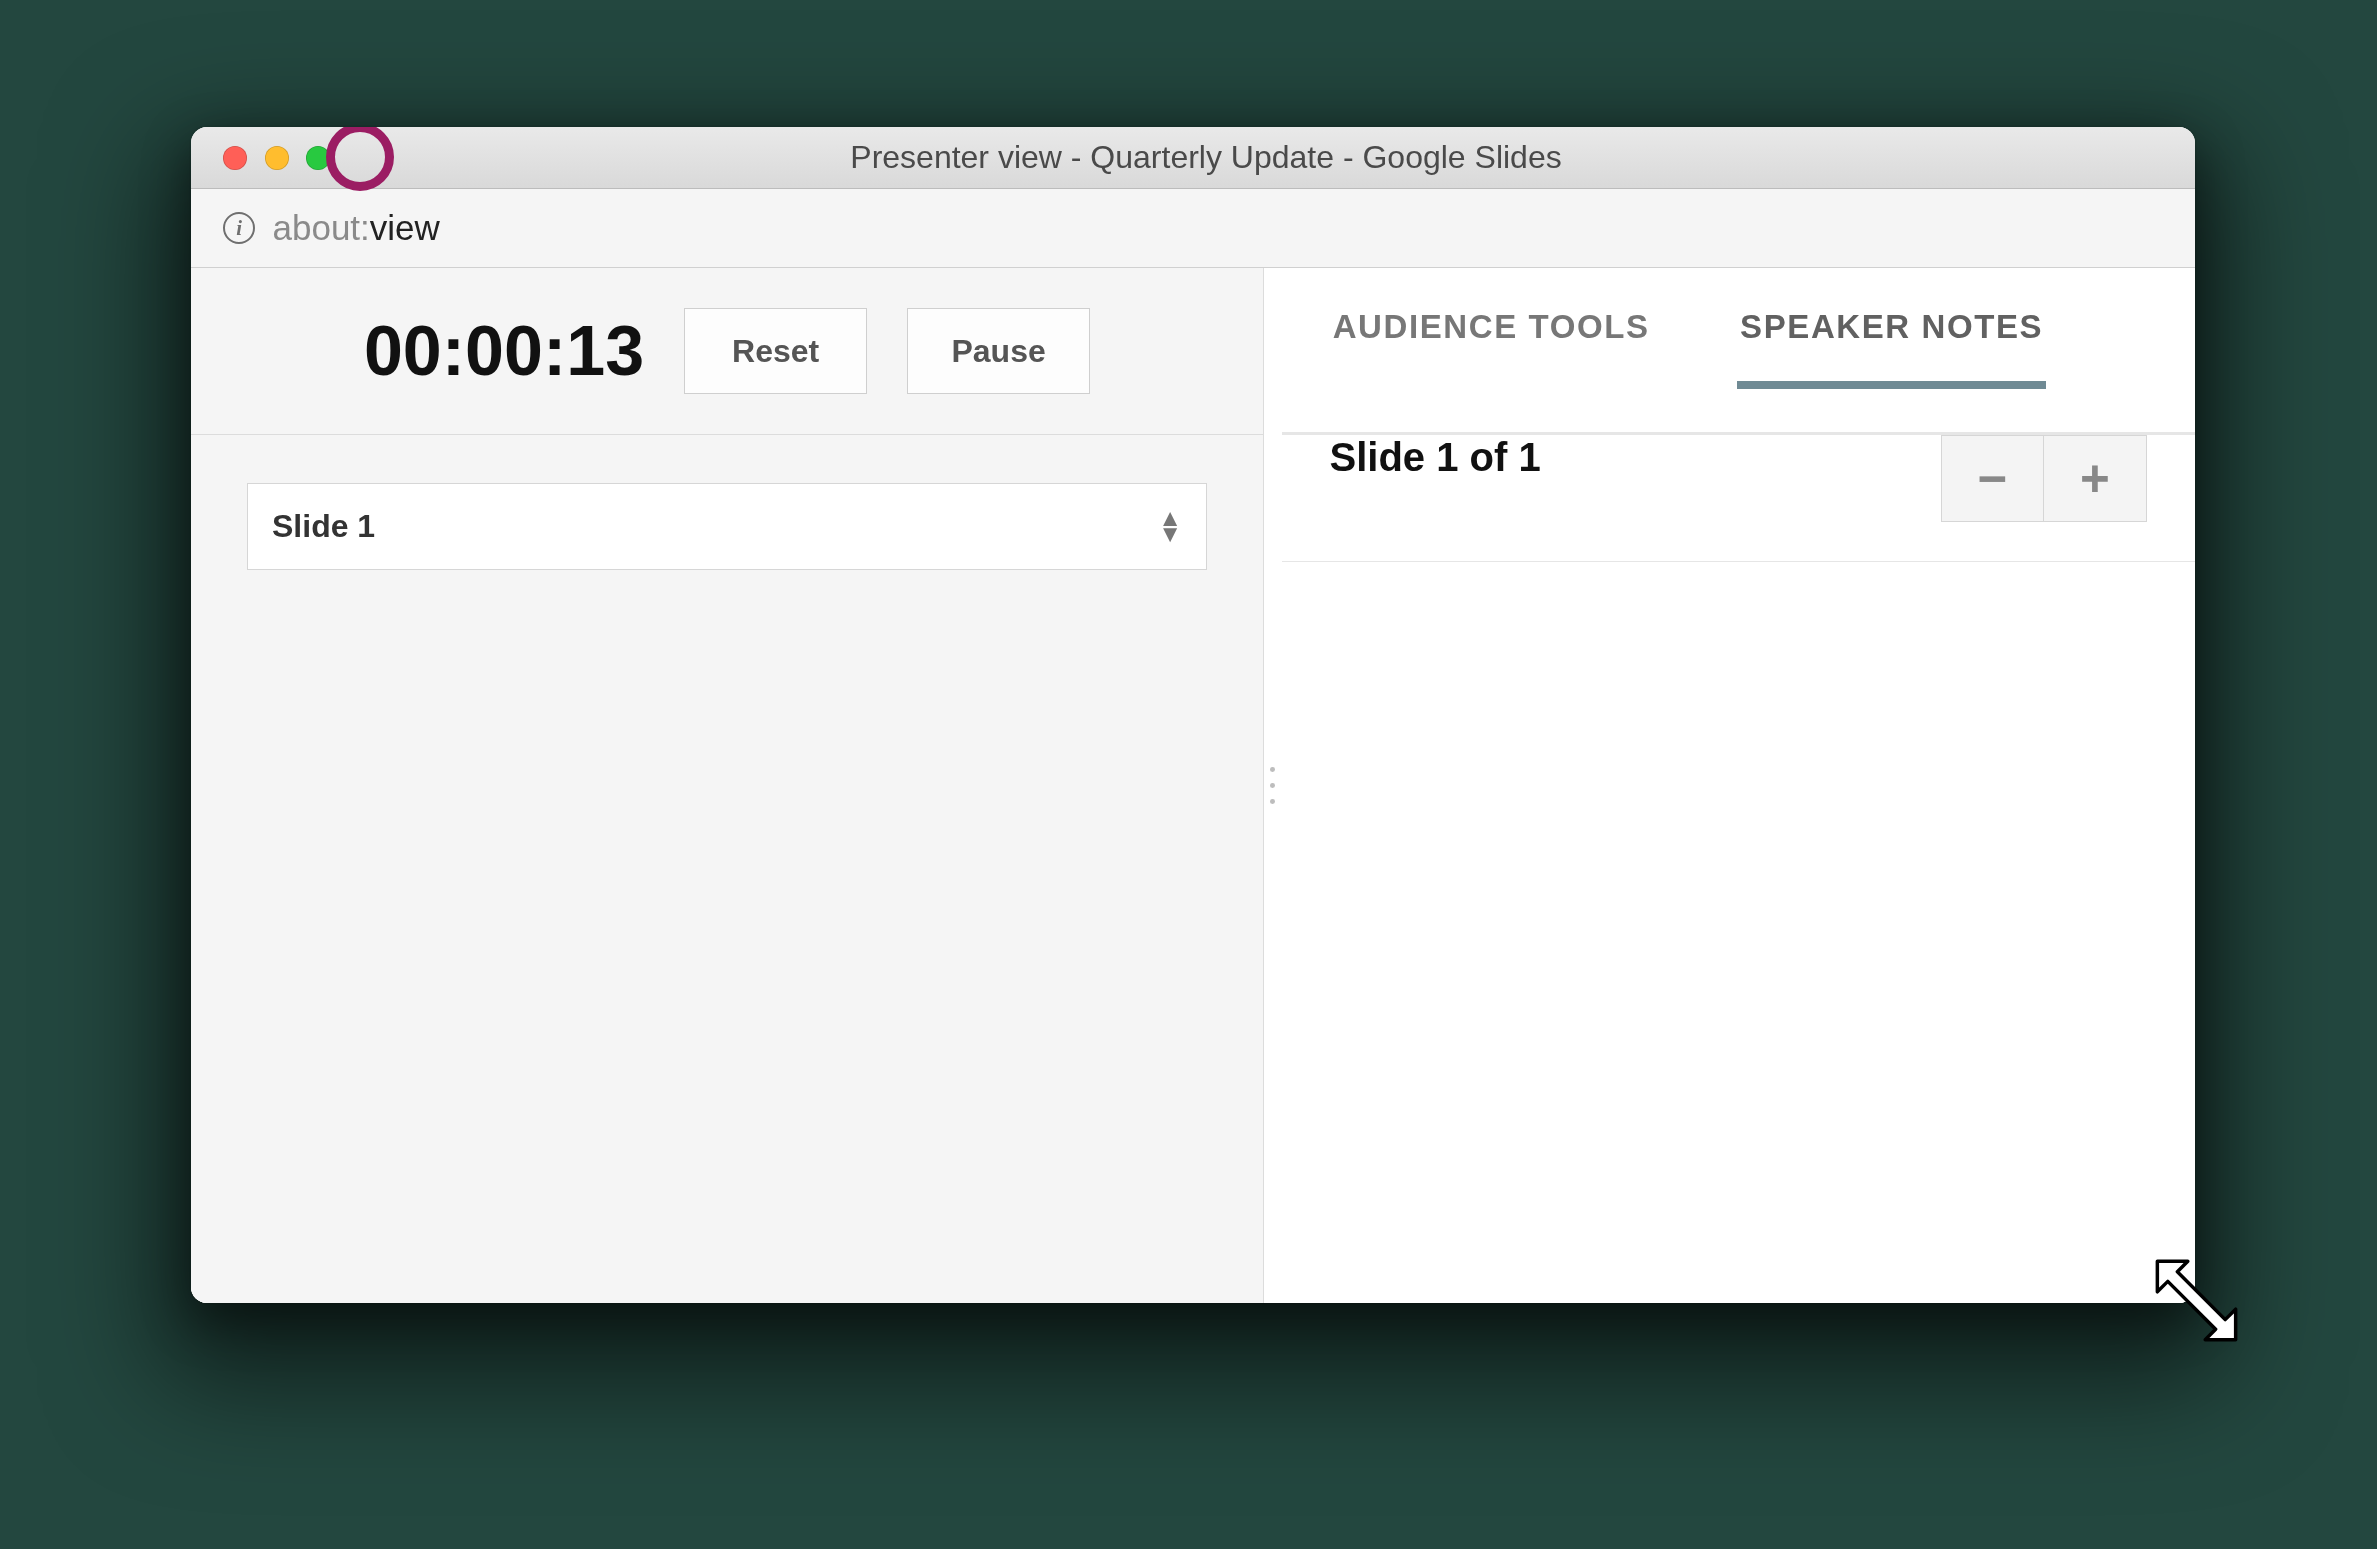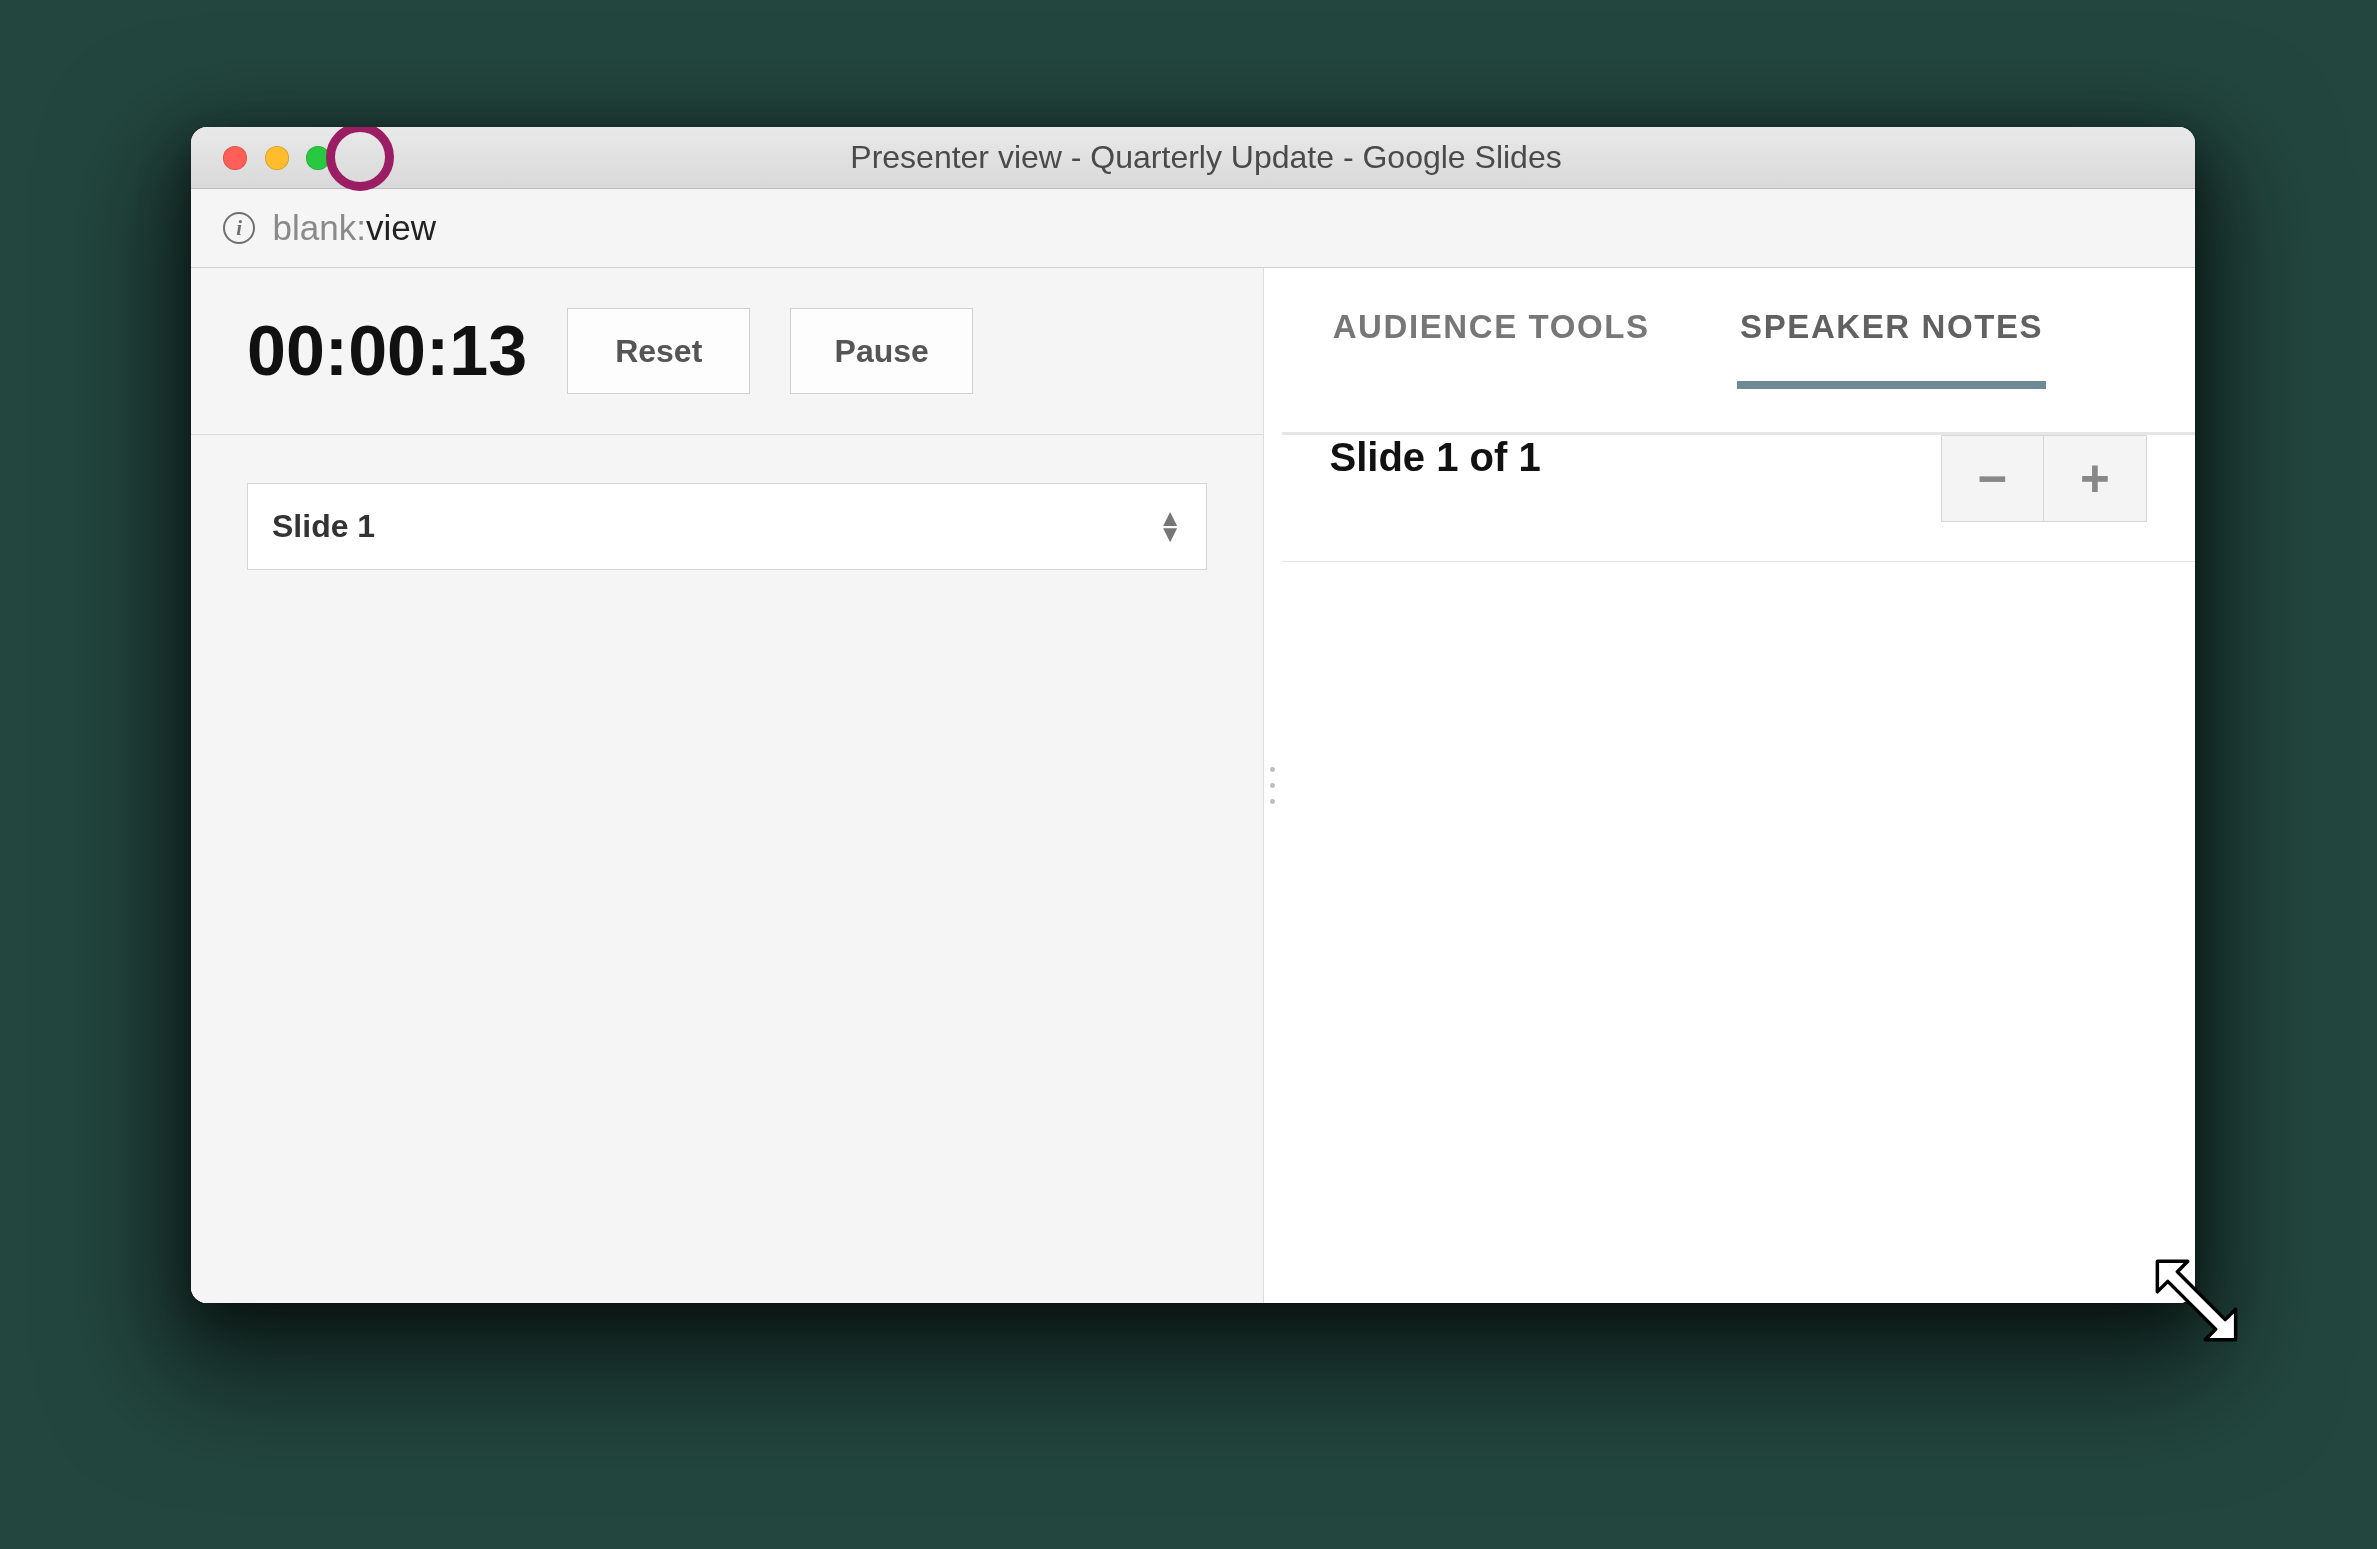--- a/index.html
+++ b/index.html
@@ -113,20 +113,21 @@
     display: flex;
     flex-direction: column;
   }
   .timer-row {
     height: 167px;
     border-bottom: 1.6px solid #dcdcdc;
     display: flex;
     align-items: center;
     padding: 0 56px;
     gap: 40px;
+    justify-content: center;
   }
   .timer {
     font-size: 70px;
     font-weight: 700;
     color: #111;
     letter-spacing: 0px;
     font-variant-numeric: tabular-nums;
   }
   .btn {
     height: 86px;
@@ -289,21 +290,21 @@
       <div class="tl yellow"></div>
       <div class="tl green"></div>
     </div>
     <div class="green-ring"></div>
     <div class="title">Presenter view - Quarterly Update - Google Slides</div>
   </div>
 
   <div class="urlbar">
     <div class="info-icon">i</div>
     <div class="url">
-      <span>blank:</span><span class="path">view</span>
+      <span>about:</span><span class="path">view</span>
     </div>
   </div>
 
   <div class="content">
 
     <div class="left">
       <div class="timer-row">
         <div class="timer">00:00:13</div>
         <button class="btn">Reset</button>
         <button class="btn">Pause</button>

